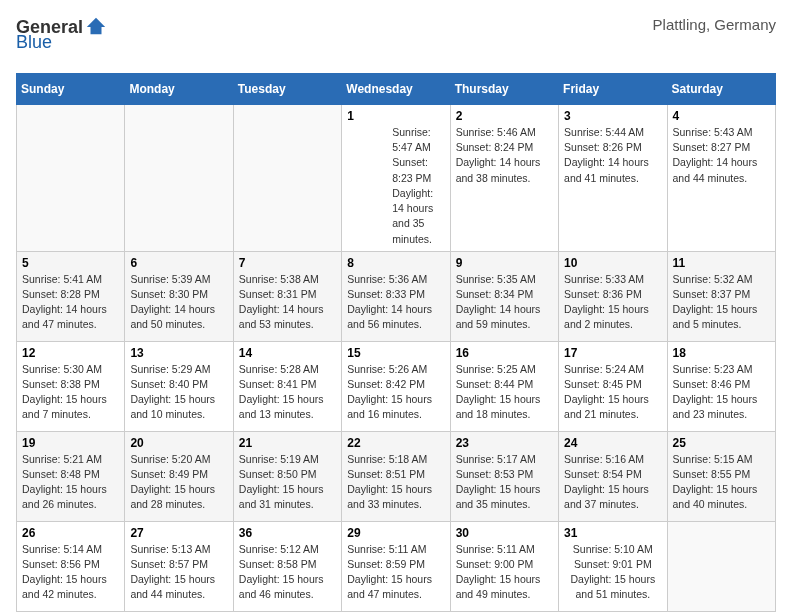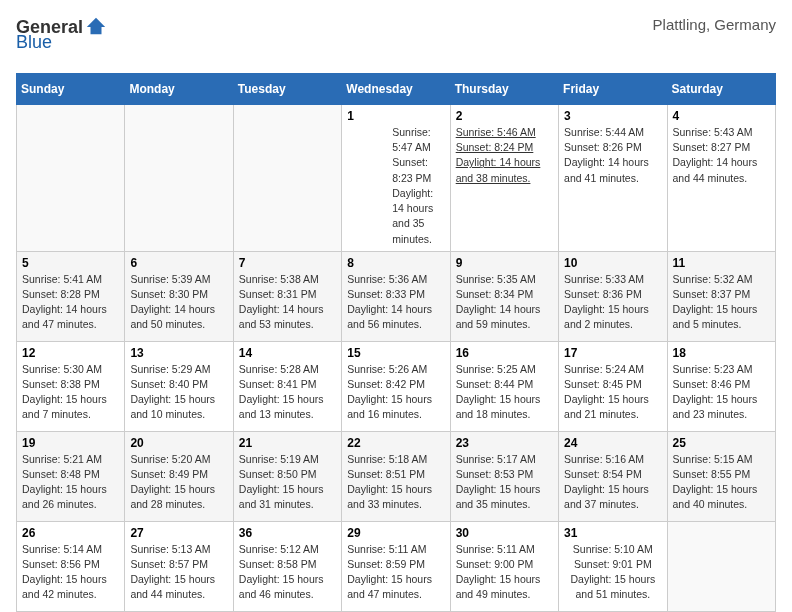--- a/index.html
+++ b/index.html
@@ -124,21 +124,21 @@
         <td class="empty-cell"></td>
         <td>
           <div class="day-number">1</div>
           <div class="day-info" style="white-space: pre-line; margin-left: 45px;">Sunrise: 5:47 AM
 Sunset: 8:23 PM
 Daylight: 14 hours
 and 35 minutes.</div>
         </td>
         <td>
           <div class="day-number">2</div>
-          <div class="day-info" style="white-space: pre-line; text-decoration: underline;">Sunrise: 5:46 AM
+          <div class="day-info" style="white-space: pre-line;">Sunrise: 5:46 AM
 Sunset: 8:24 PM
 Daylight: 14 hours
 and 38 minutes.</div>
         </td>
         <td>
           <div class="day-number">3</div>
           <div class="day-info" style="white-space: pre-line;">Sunrise: 5:44 AM
 Sunset: 8:26 PM
 Daylight: 14 hours
 and 41 minutes.</div>

